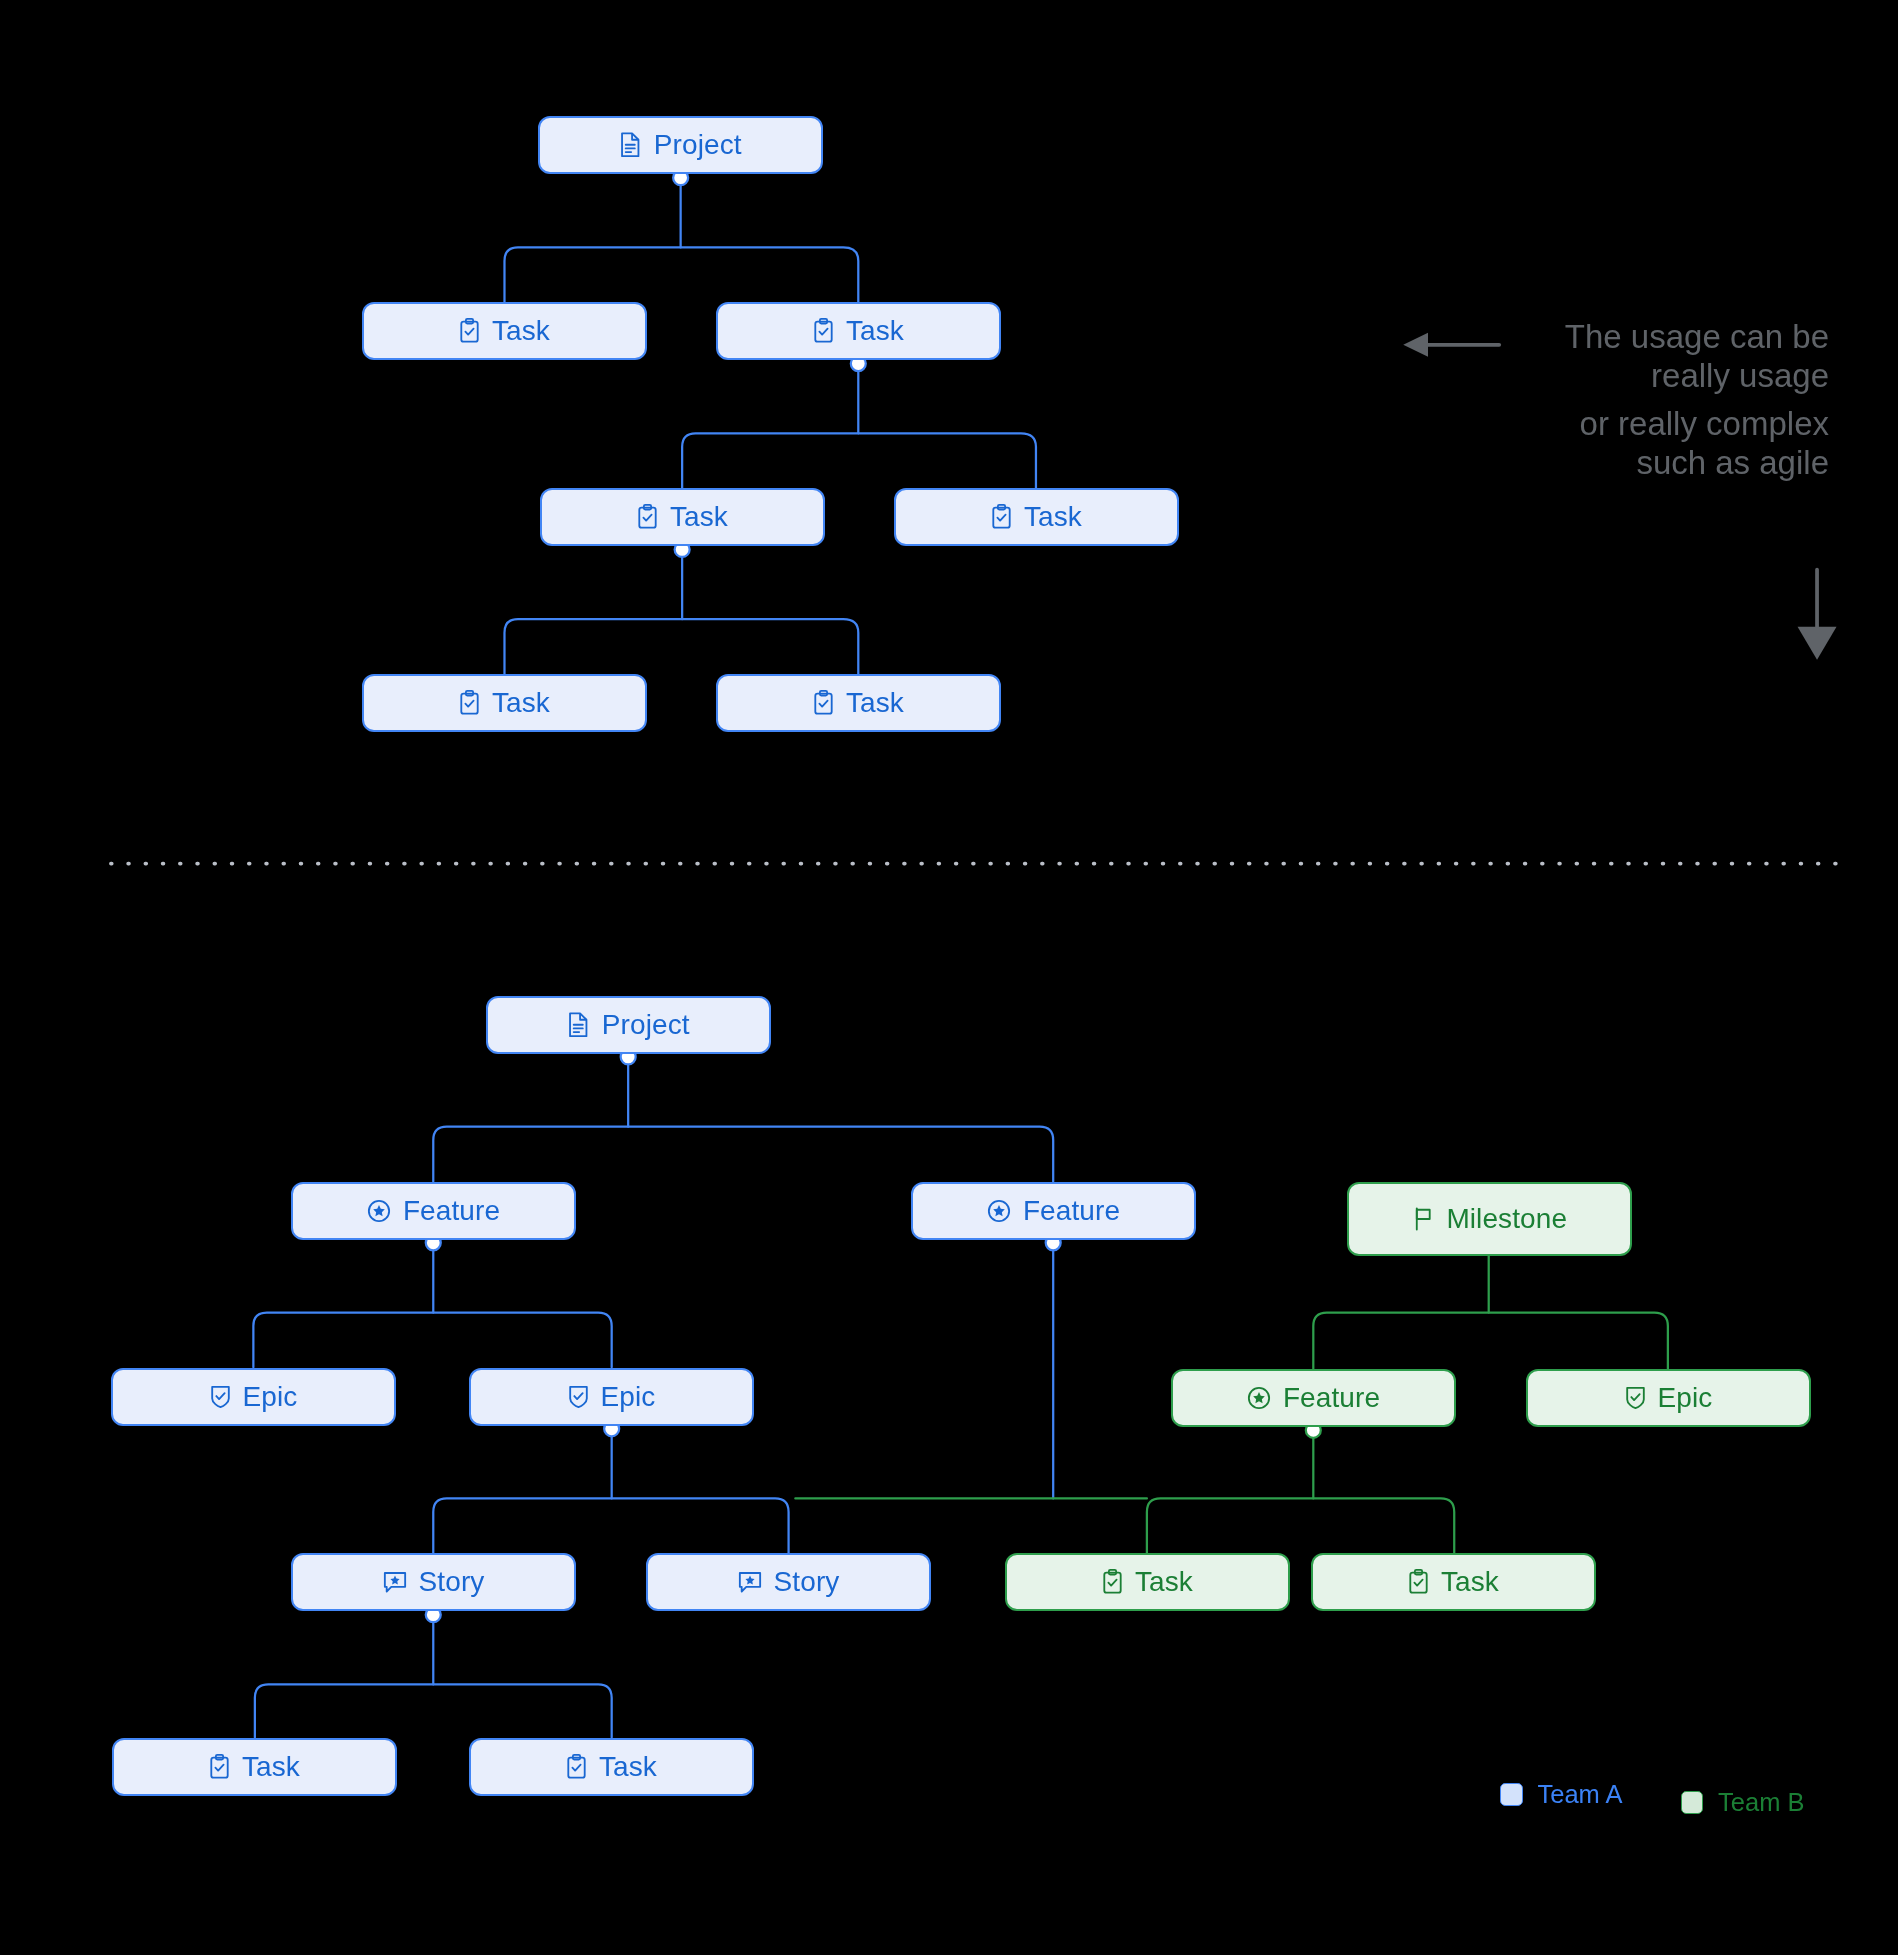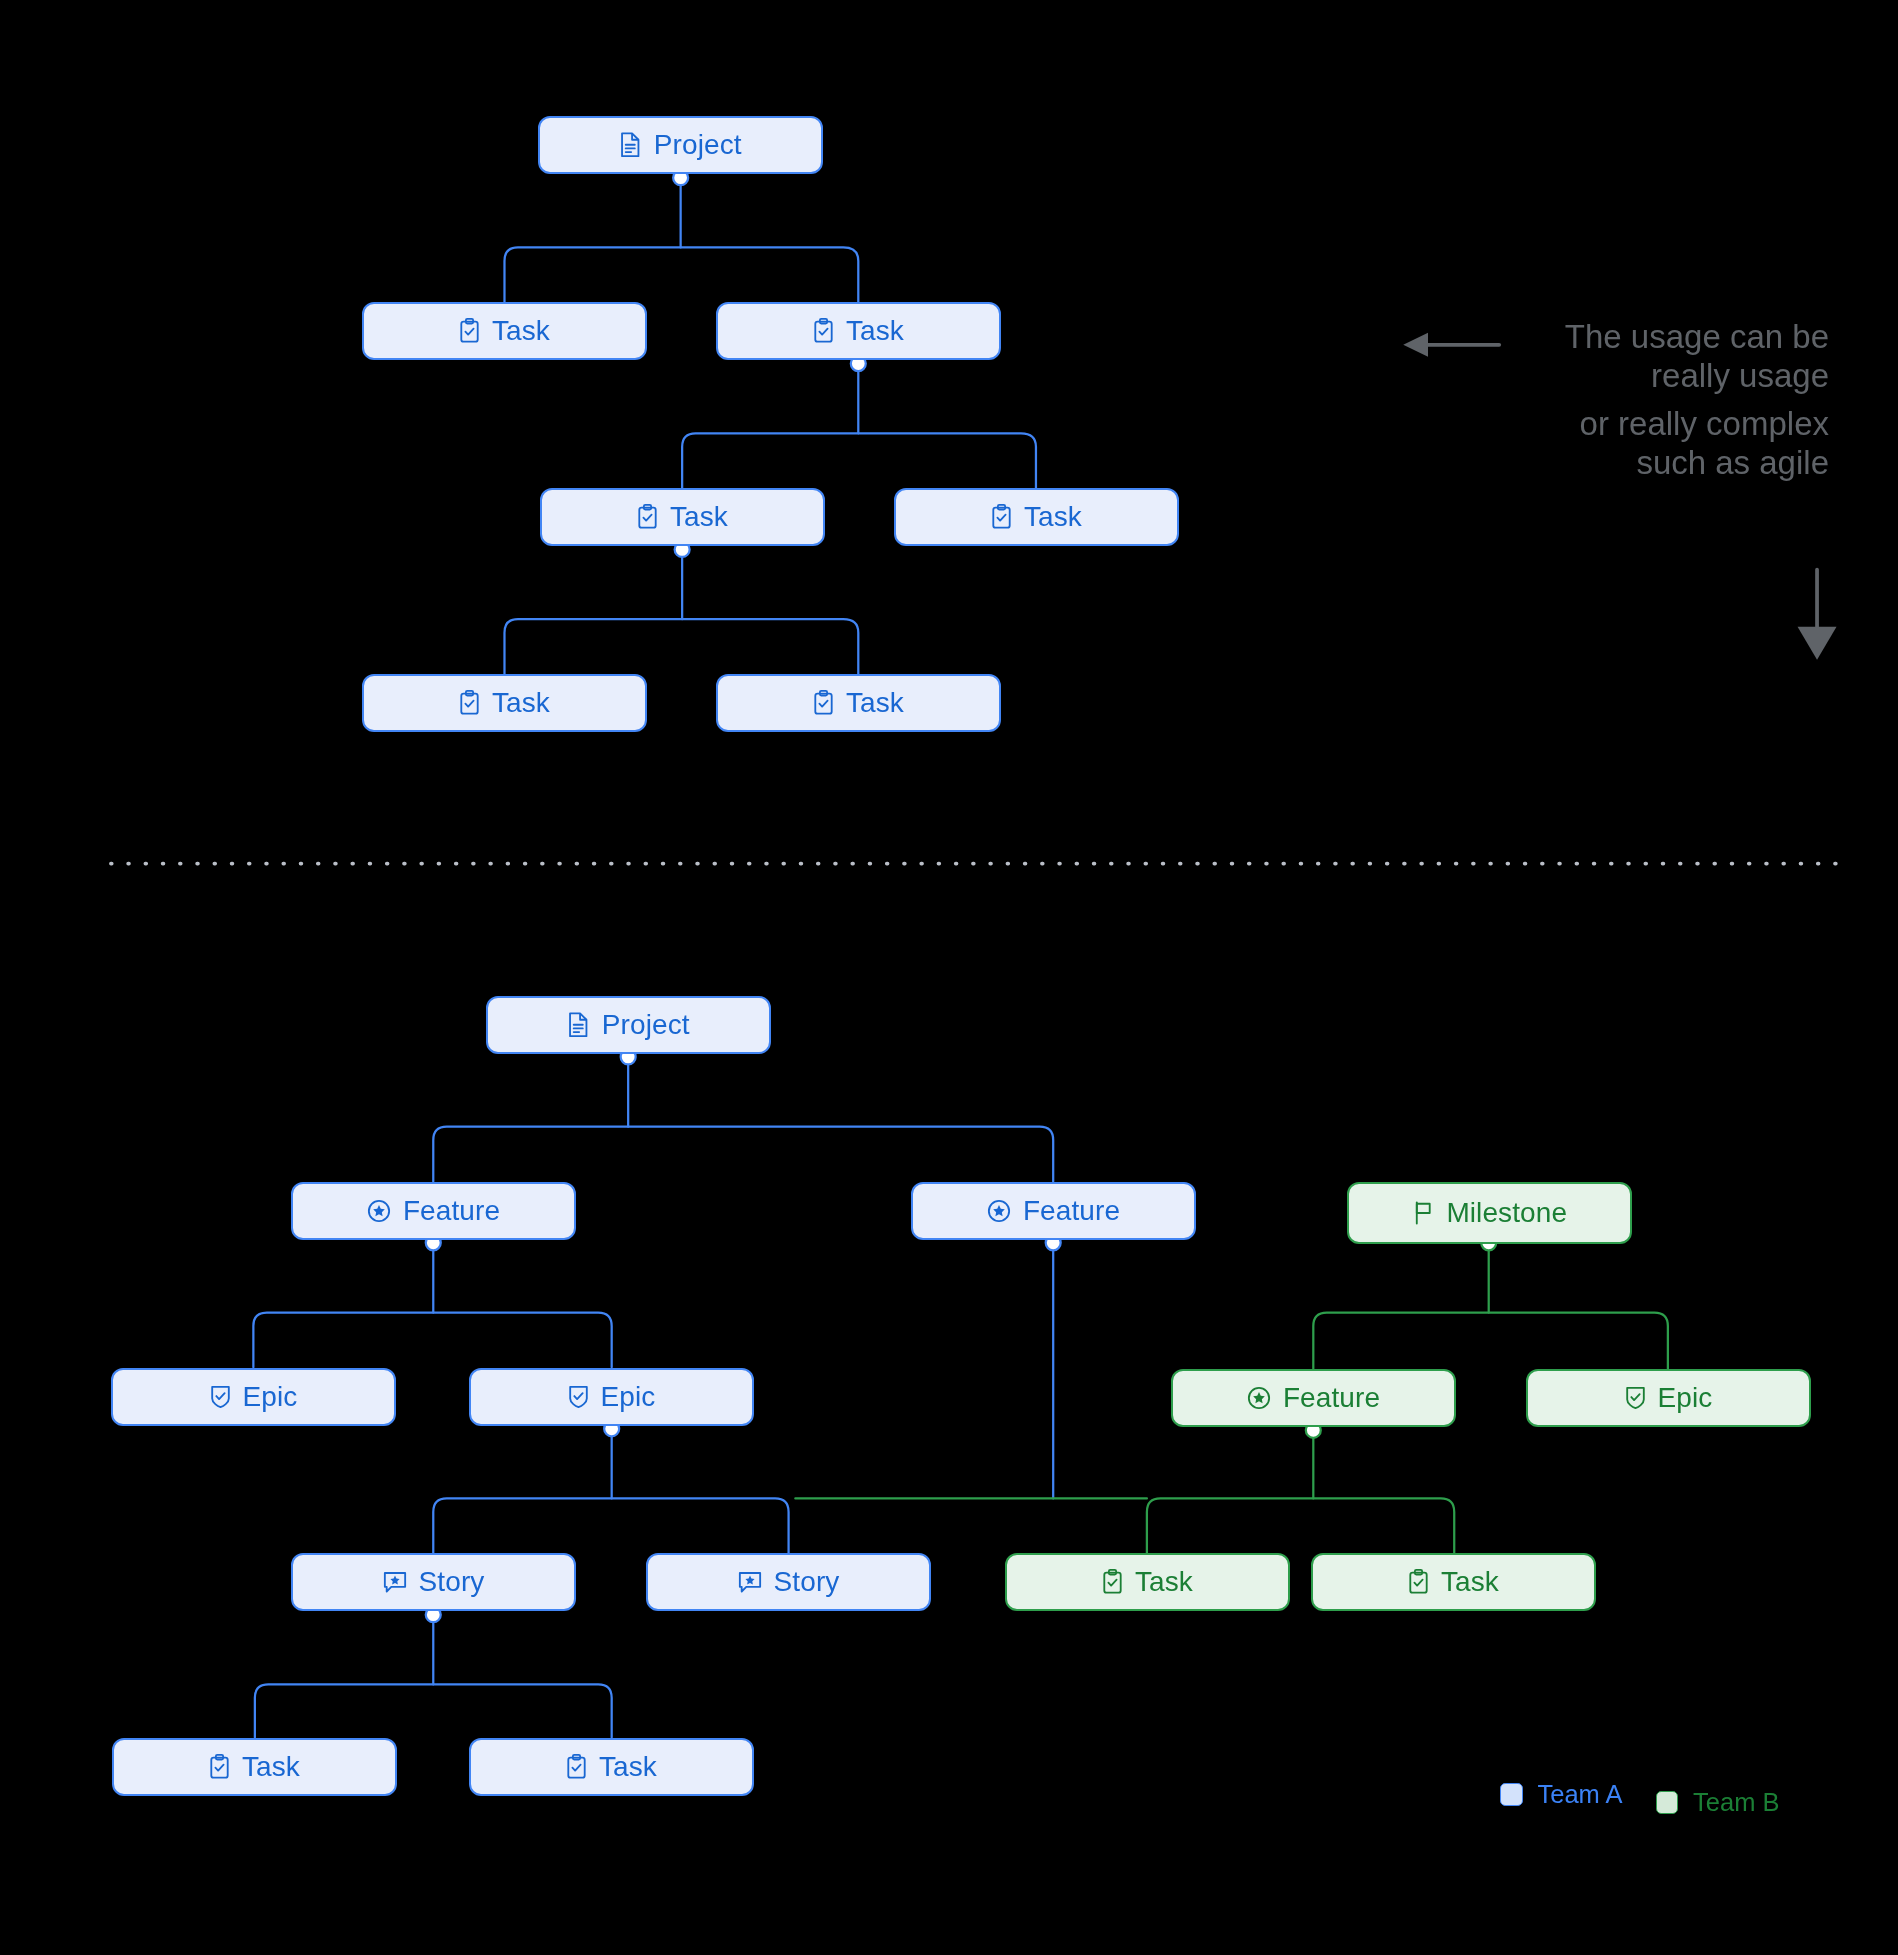--- a/index.html
+++ b/index.html
@@ -38,21 +38,21 @@
     color:#5f6368;
     font-size:33px;
     line-height:1.18;
     text-align:right;
     white-space:nowrap;
   }
   .annot .ln{display:block;}
   .annot .gap{display:block;height:9px;}
 
   
-  .legend{position:absolute;display:flex;align-items:center;gap:33px;padding-left:28px;}
+  .legend{position:absolute;display:flex;align-items:center;gap:58px;padding-left:28px;}
   .legend-item{display:flex;align-items:center;gap:15px;font-size:25.5px;}
   .legend-item .swatch{
     width:22.5px;height:22.5px;border-radius:5.2px;
     border-width:1.5px;border-style:solid;box-sizing:border-box;
   }
   .sw-a{background:#d3e2fb;border-color:#4285f4;}
   .sw-b{background:#d5ead9;border-color:#2e9e4c;}
   .lg-a{color:#3b82f6;}
   .lg-b{color:#1b7f35;margin-top:16px;}
 </style>
@@ -234,21 +234,21 @@
   <div class="node team-a" style="left:911px;top:1182px;width:285px;height:58px;">
     <span class="ico">
       <svg width="24" height="24" viewBox="0 0 26 26">
           <circle cx="13" cy="13" r="11" fill="none" stroke="#1967d2" stroke-width="2"></circle>
           <polygon points="13,6.6 14.9,10.6 19.3,11.2 16.1,14.3 16.9,18.7 13,16.6 9.1,18.7 9.9,14.3 6.7,11.2 11.1,10.6" fill="#1967d2"></polygon>
         </svg>
     </span>
     <span class="lbl">Feature</span>
   </div>
 
-  <div class="node team-b" style="left:1347px;top:1182px;width:285px;height:62px;">
+  <div class="node team-b" style="left:1347px;top:1182px;width:285px;height:74px;">
     <span class="ico">
       <svg width="22.5" height="24" viewBox="0 0 24 26">
           <path d="M5 1.5v23" stroke="#1b7f35" stroke-width="2" stroke-linecap="round"></path>
           <path d="M5 3h14v10H5z" fill="none" stroke="#1b7f35" stroke-width="2" stroke-linejoin="round"></path>
         </svg>
     </span>
     <span class="lbl">Milestone</span>
   </div>
 
   <div class="node team-a" style="left:111px;top:1368px;width:285px;height:58px;">

